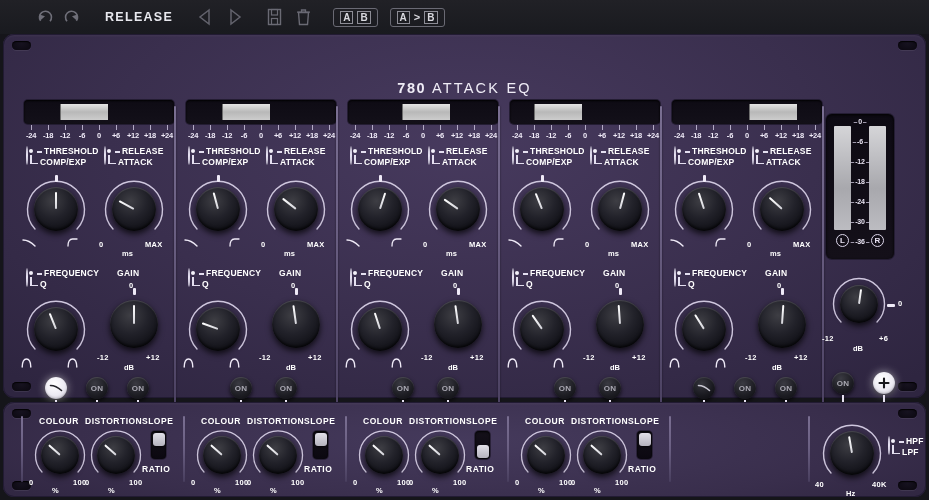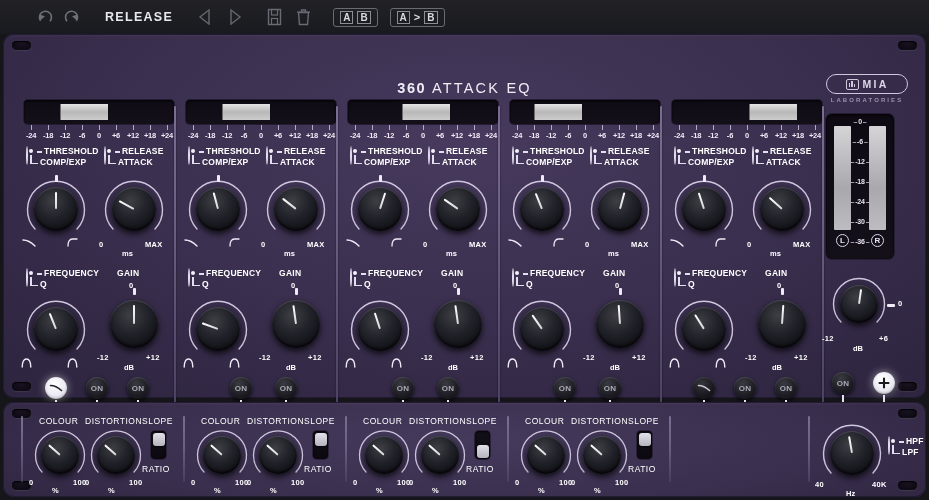--- a/index.html
+++ b/index.html
@@ -267,21 +267,21 @@
     position:absolute; width:15px; height:28px; border-radius:4px;
     background: linear-gradient(#141019, #0b0810);
     box-shadow: inset 0 1px 2px rgba(0,0,0,.9), 0 0 0 1px #2a2239;
   }
   .toggle-knob {
     position:absolute; left:1.5px; width:12px; height:13px; border-radius:3px;
     background: linear-gradient(#e2e0e8, #b5b3be);
     box-shadow:0 1px 2px rgba(0,0,0,.6);
   }
   .grp-lbl {
-    position:absolute; color:#fff; font-size:8.5px; font-weight:normal;
+    position:absolute; color:#fff; font-size:8.5px; font-weight:bold;
     letter-spacing:.5px; white-space:nowrap;
   }
 </style>
 </head>
 <body>
 
 <div class="plugin">
 
   <div class="topbar">
     <div class="undo-redo">
@@ -345,35 +345,24 @@
 
   </div>
 
   <div class="main-panel">
     <div class="slot" style="left:9px;  top:7px;"></div>
     <div class="slot" style="right:9px; top:7px;"></div>
     <div class="slot" style="left:9px;  bottom:7px;"></div>
     <div class="slot" style="right:9px; bottom:7px;"></div>
 
     <div class="title">
-      <span>360</span>
+      <span>780</span>
       <span class="thin">ATTACK EQ</span>
     </div>
 
-    <div class="logo">
-      <div class="logo-pill">
-        <span class="logo-mark">
-            <i></i>
-            <i></i>
-            <i></i>
-          </span>
-        <span class="logo-txt">MIA</span>
-      </div>
-      <div class="logo-sub">LABORATORIES</div>
-    </div>
 
     <div id="bands-host">
   <div class="band" style="left:14px;">
 
     <div class="gr-meter">
       <div class="gr-fill" style="left:36px; width:48px;"></div>
     </div>
     <div class="gr-ticks">
             <i style="left:7px"></i>
             <i style="left:24px"></i>

